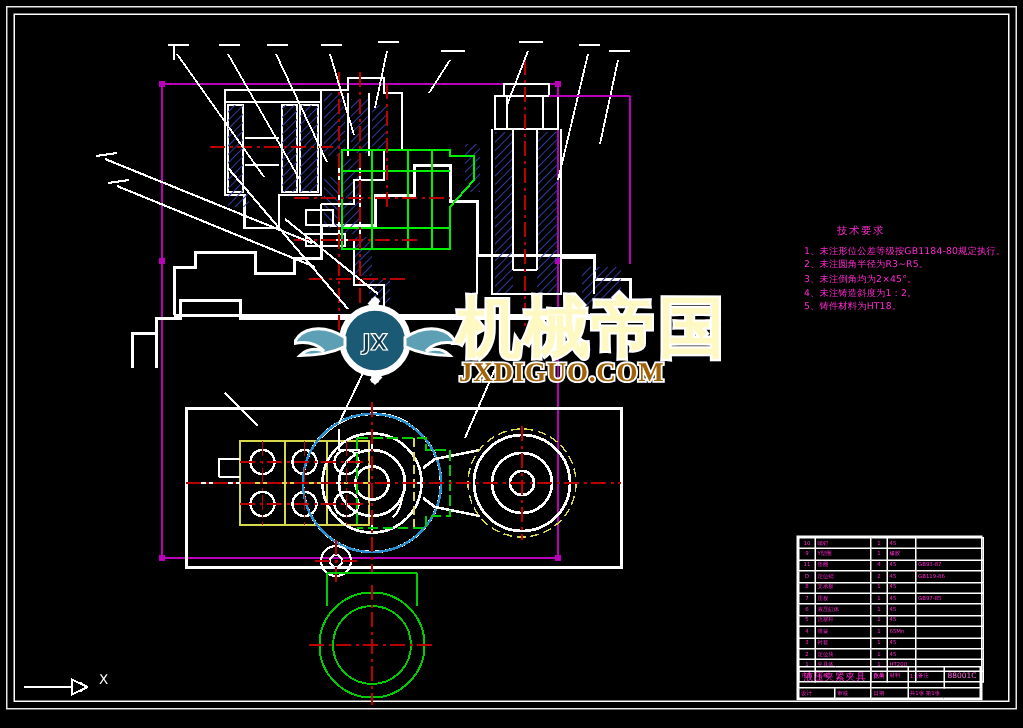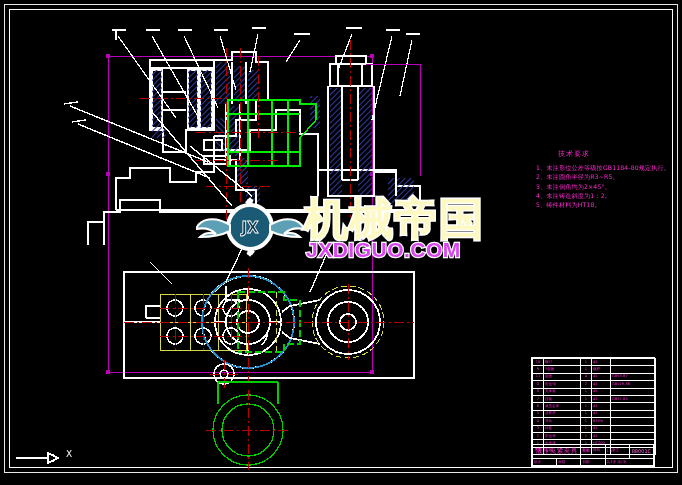--- a/index.html
+++ b/index.html
@@ -147,27 +147,27 @@
     -webkit-text-stroke: 3px #ffffff;
     paint-order: stroke fill;
     letter-spacing: 1px;
     font-family: "DejaVu Sans", sans-serif;
     line-height: 48px;
   }
   .wm-sub {
     position: absolute;
     left: 110px;
     top: 41px;
-    font-size: 21px;
+    font-size: 18px;
     font-weight: bold;
-    color: #d946ef;
+    color: #a16207;
     -webkit-text-stroke: 2.4px #ffffff;
     paint-order: stroke fill;
     letter-spacing: 0.5px;
-    font-family: Liberation Sans, sans-serif;
+    font-family: Liberation Serif, serif;
   }
 </style>
 </head>
 <body>
 
 <div id="app">
 
   <div class="sheet-outer"></div>
   <div class="sheet-inner"></div>
 

